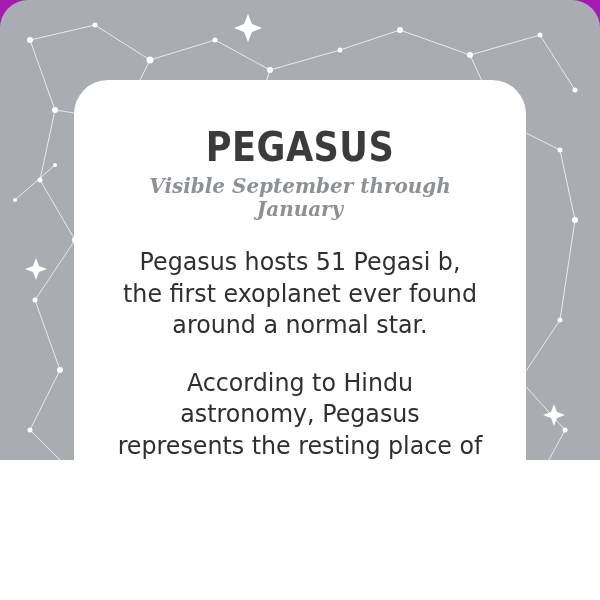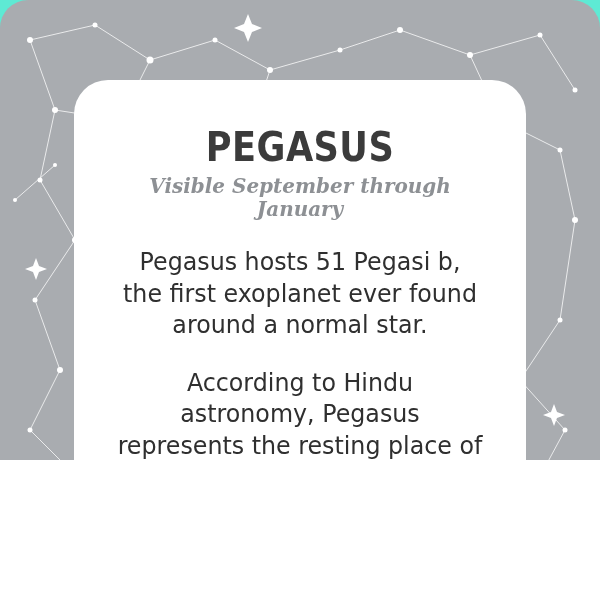--- a/index.html
+++ b/index.html
@@ -4,21 +4,21 @@
 <style>
   html, body {
     margin: 0;
     padding: 0;
     background: #ffffff;
   }
   #card {
     position: relative;
     width: 600px;
     height: 460px;
-    background: #5eead4;
+    background: #a21caf;
     overflow: hidden;
     font-family: "DejaVu Sans", sans-serif;
   }
   #bg {
     position: absolute;
     left: 0; top: 0;
     width: 600px; height: 600px;
     background: #a9acb0;
     border-radius: 28px;
   }

